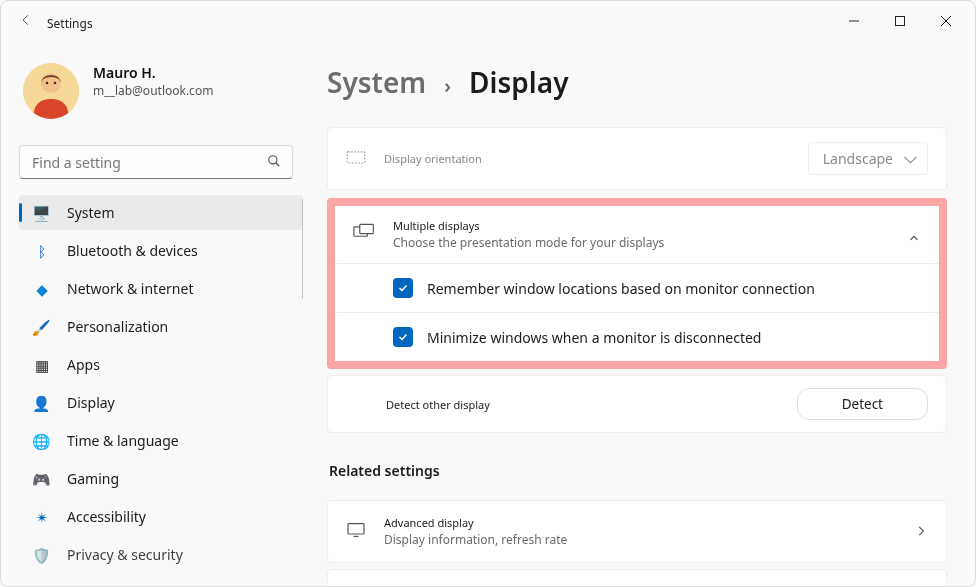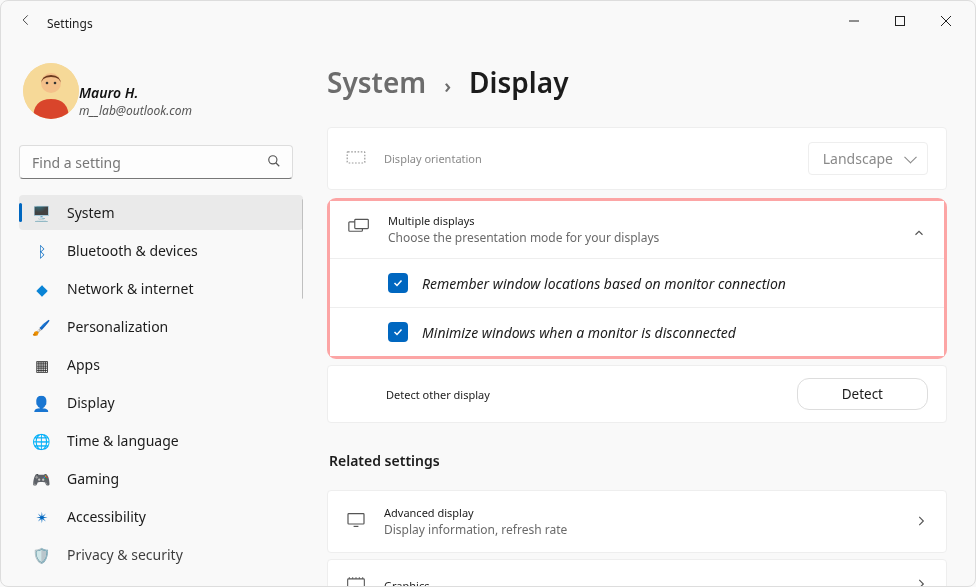--- a/index.html
+++ b/index.html
@@ -5,21 +5,21 @@
 * { margin: 0; padding: 0; box-sizing: border-box; font-family: "Segoe UI", system-ui, sans-serif; }
 body { background: #f9f9f9; width: 976px; height: 587px; overflow: hidden; border: 1px solid #ddd; border-radius: 8px; position: relative; }
 .titlebar { height: 40px; display: flex; align-items: center; justify-content: space-between; padding: 0 6px 0 18px; }
 .titlebar-left { display: flex; align-items: flex-end; gap: 14px; }
 .titlebar-title { font-size: 12px; color: #222; }
 .titlebar-right { display: flex; }
 .win-btn { width: 46px; height: 32px; display: flex; align-items: center; justify-content: center; color: #222; }
 .win-btn svg { width: 10px; height: 10px; }
 .content { display: flex; height: calc(100% - 40px); }
 .sidebar { width: 310px; padding: 22px 8px 0 18px; position: relative; }
-.profile { display: flex; align-items: flex-end; margin-bottom: 26px; padding-left: 4px; font-style: italic; }
+.profile { display: flex; align-items: flex-start; gap: 14px; margin-bottom: 26px; padding-left: 4px; }
 .avatar { width: 56px; height: 56px; border-radius: 50%; background: #f4d9a0; display: flex; align-items: center; justify-content: center; overflow: hidden; }
 .avatar svg { width: 56px; height: 56px; }
 .profile-text .name { font-size: 14px; color: #111; font-weight: 600; }
 .profile-text .email { font-size: 12px; color: #555; }
 .search-wrap { position: relative; margin-bottom: 16px; padding-right: 10px; }
 .search { width: 100%; height: 34px; padding: 0 52px 0 12px; border: 1px solid #ddd; border-radius: 4px; background: #fdfdfd; font-size: 14px; color: #333; border-bottom: 1.5px solid #777; }
 .search::placeholder { color: #777; }
 .search-icon { position: absolute; right: 22px; top: 50%; transform: translateY(-50%); color: #555; }
 .nav { position: relative; height: 370px; overflow: hidden; }
 .nav-item { display: flex; align-items: center; gap: 16px; padding: 8px 10px 8px 14px; border-radius: 4px; font-size: 14px; color: #1c1c1c; cursor: default; margin-bottom: 3px; position: relative; }
@@ -33,24 +33,24 @@
 .bc-arrow { font-size: 20px; color: #6c6c6c; font-weight: 600; }
 .bc-display { font-size: 28px; color: #1c1c1c; font-weight: 600; }
 .card { background: #fff; border: 1px solid #eee; border-radius: 4px; }
 .row { display: flex; align-items: center; padding: 14px 18px; gap: 18px; }
 .row .row-icon { width: 20px; color: #555; display: flex; align-items: center; }
 .row-text { flex: 1; }
 .row-title { font-size: 11px; color: #1c1c1c; }
 .row-sub { font-size: 12px; color: #6a6a6a; margin-top: 1px; }
 .dropdown { border: 1px solid #eee; border-radius: 4px; padding: 6px 34px 6px 14px; font-size: 14px; color: #8a8a8a; position: relative; }
 .dropdown::after { content: ""; position: absolute; right: 12px; top: 50%; width: 8px; height: 8px; border-right: 1px solid #888; border-bottom: 1px solid #888; transform: translateY(-70%) rotate(45deg); }
-.highlight { border: 3px solid #fca5a5; border-radius: 9px; margin-top: 8px; }
+.highlight { border: 8px solid #fca5a5; border-radius: 4px; margin-top: 8px; }
 .expander-row { display: flex; align-items: center; padding: 12px 18px; gap: 18px; background: #fff; border-bottom: 1px solid #eee; }
 .chevron-up { width: 14px; height: 14px; color: #555; }
-.check-row { display: flex; align-items: center; padding: 14px 18px 14px 58px; gap: 14px; background: #fff; border-bottom: 1px solid #eee; font-style: italic; }
+.check-row { display: flex; align-items: center; padding: 14px 18px 14px 58px; gap: 14px; background: #fff; border-bottom: 1px solid #eee; }
 .check-row:last-child { border-bottom: none; }
 .checkbox { width: 20px; height: 20px; background: #0067c0; border-radius: 4px; display: flex; align-items: center; justify-content: center; flex-shrink: 0; }
 .checkbox svg { width: 12px; height: 12px; stroke: #fff; }
 .check-label { font-size: 14px; color: #1c1c1c; }
 .detect-row { display: flex; align-items: center; justify-content: space-between; padding: 12px 18px 12px 58px; background: #fff; margin-top: 6px; border: 1px solid #eee; border-radius: 4px; }
 .detect-btn { background: #fff; border: 1px solid #ddd; border-radius: 12px; padding: 6px 44px; font-size: 13.5px; color: #1c1c1c; }
 .section-title { font-size: 14px; font-weight: 600; color: #1c1c1c; margin: 28px 0 20px 2px; }
 .link-row { display: flex; align-items: center; padding: 14px 18px; gap: 18px; background: #fff; border: 1px solid #eee; border-radius: 4px; margin-bottom: 6px; }
 .chevron-right { color: #555; }
 .disabled-text { color: #8a8a8a; }

